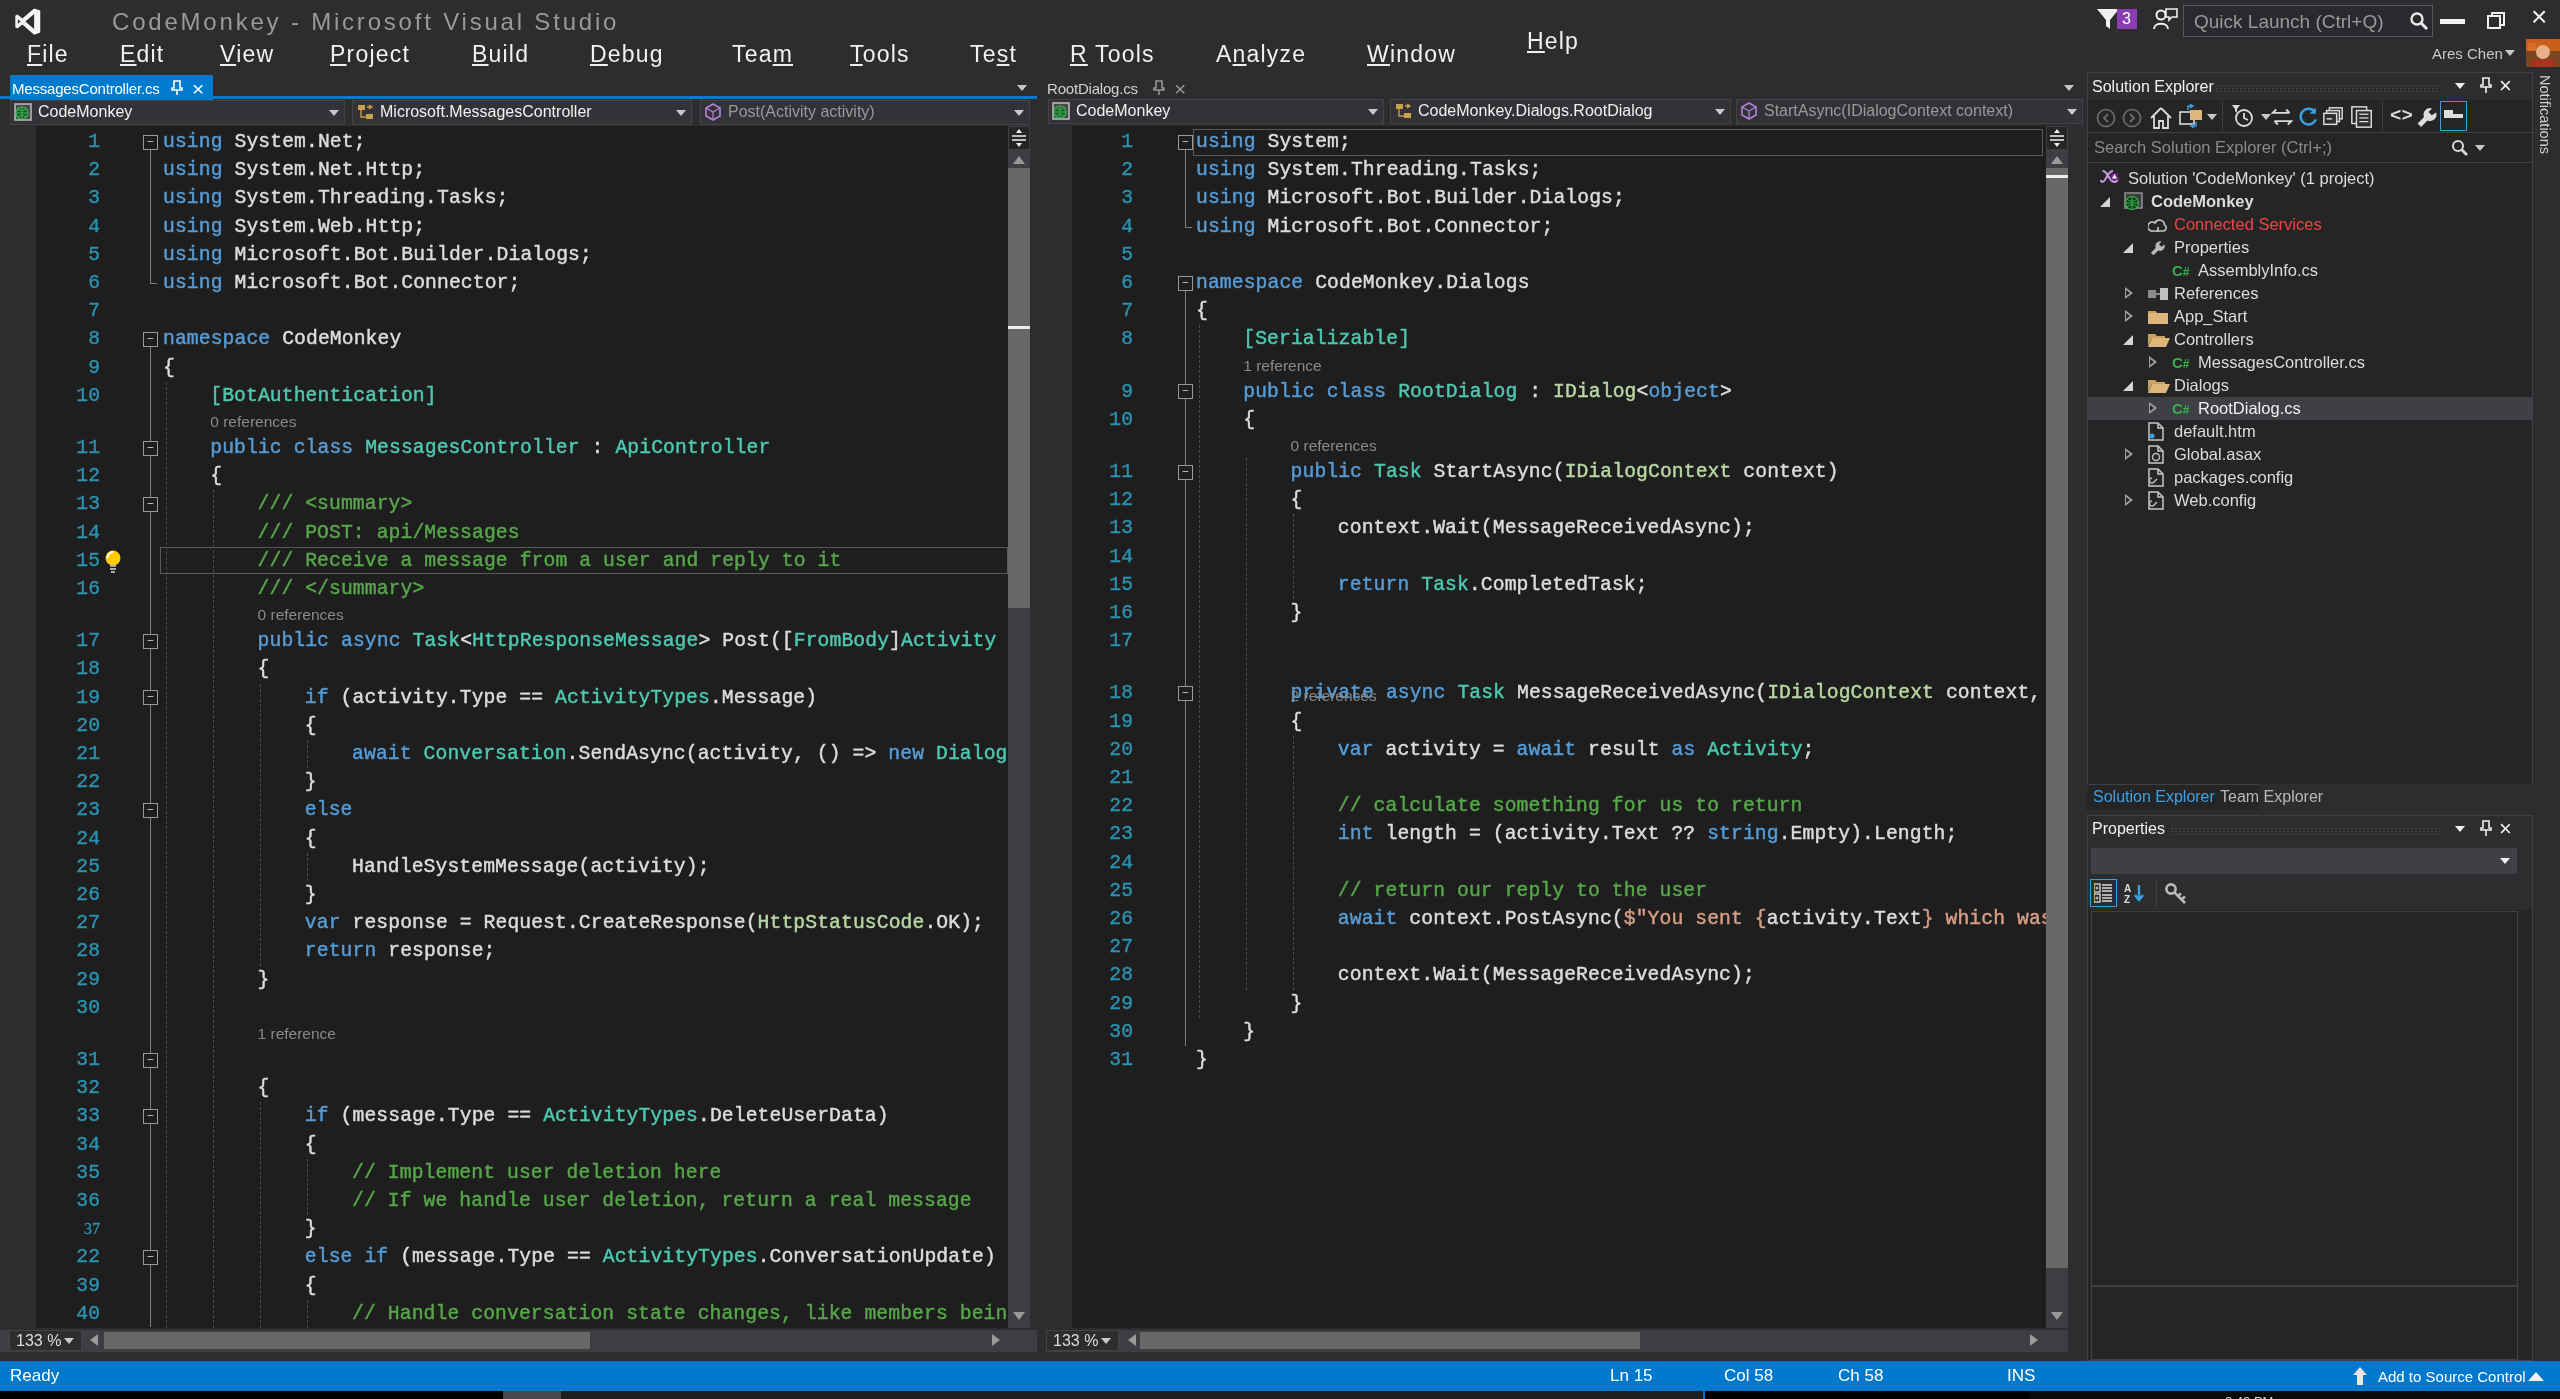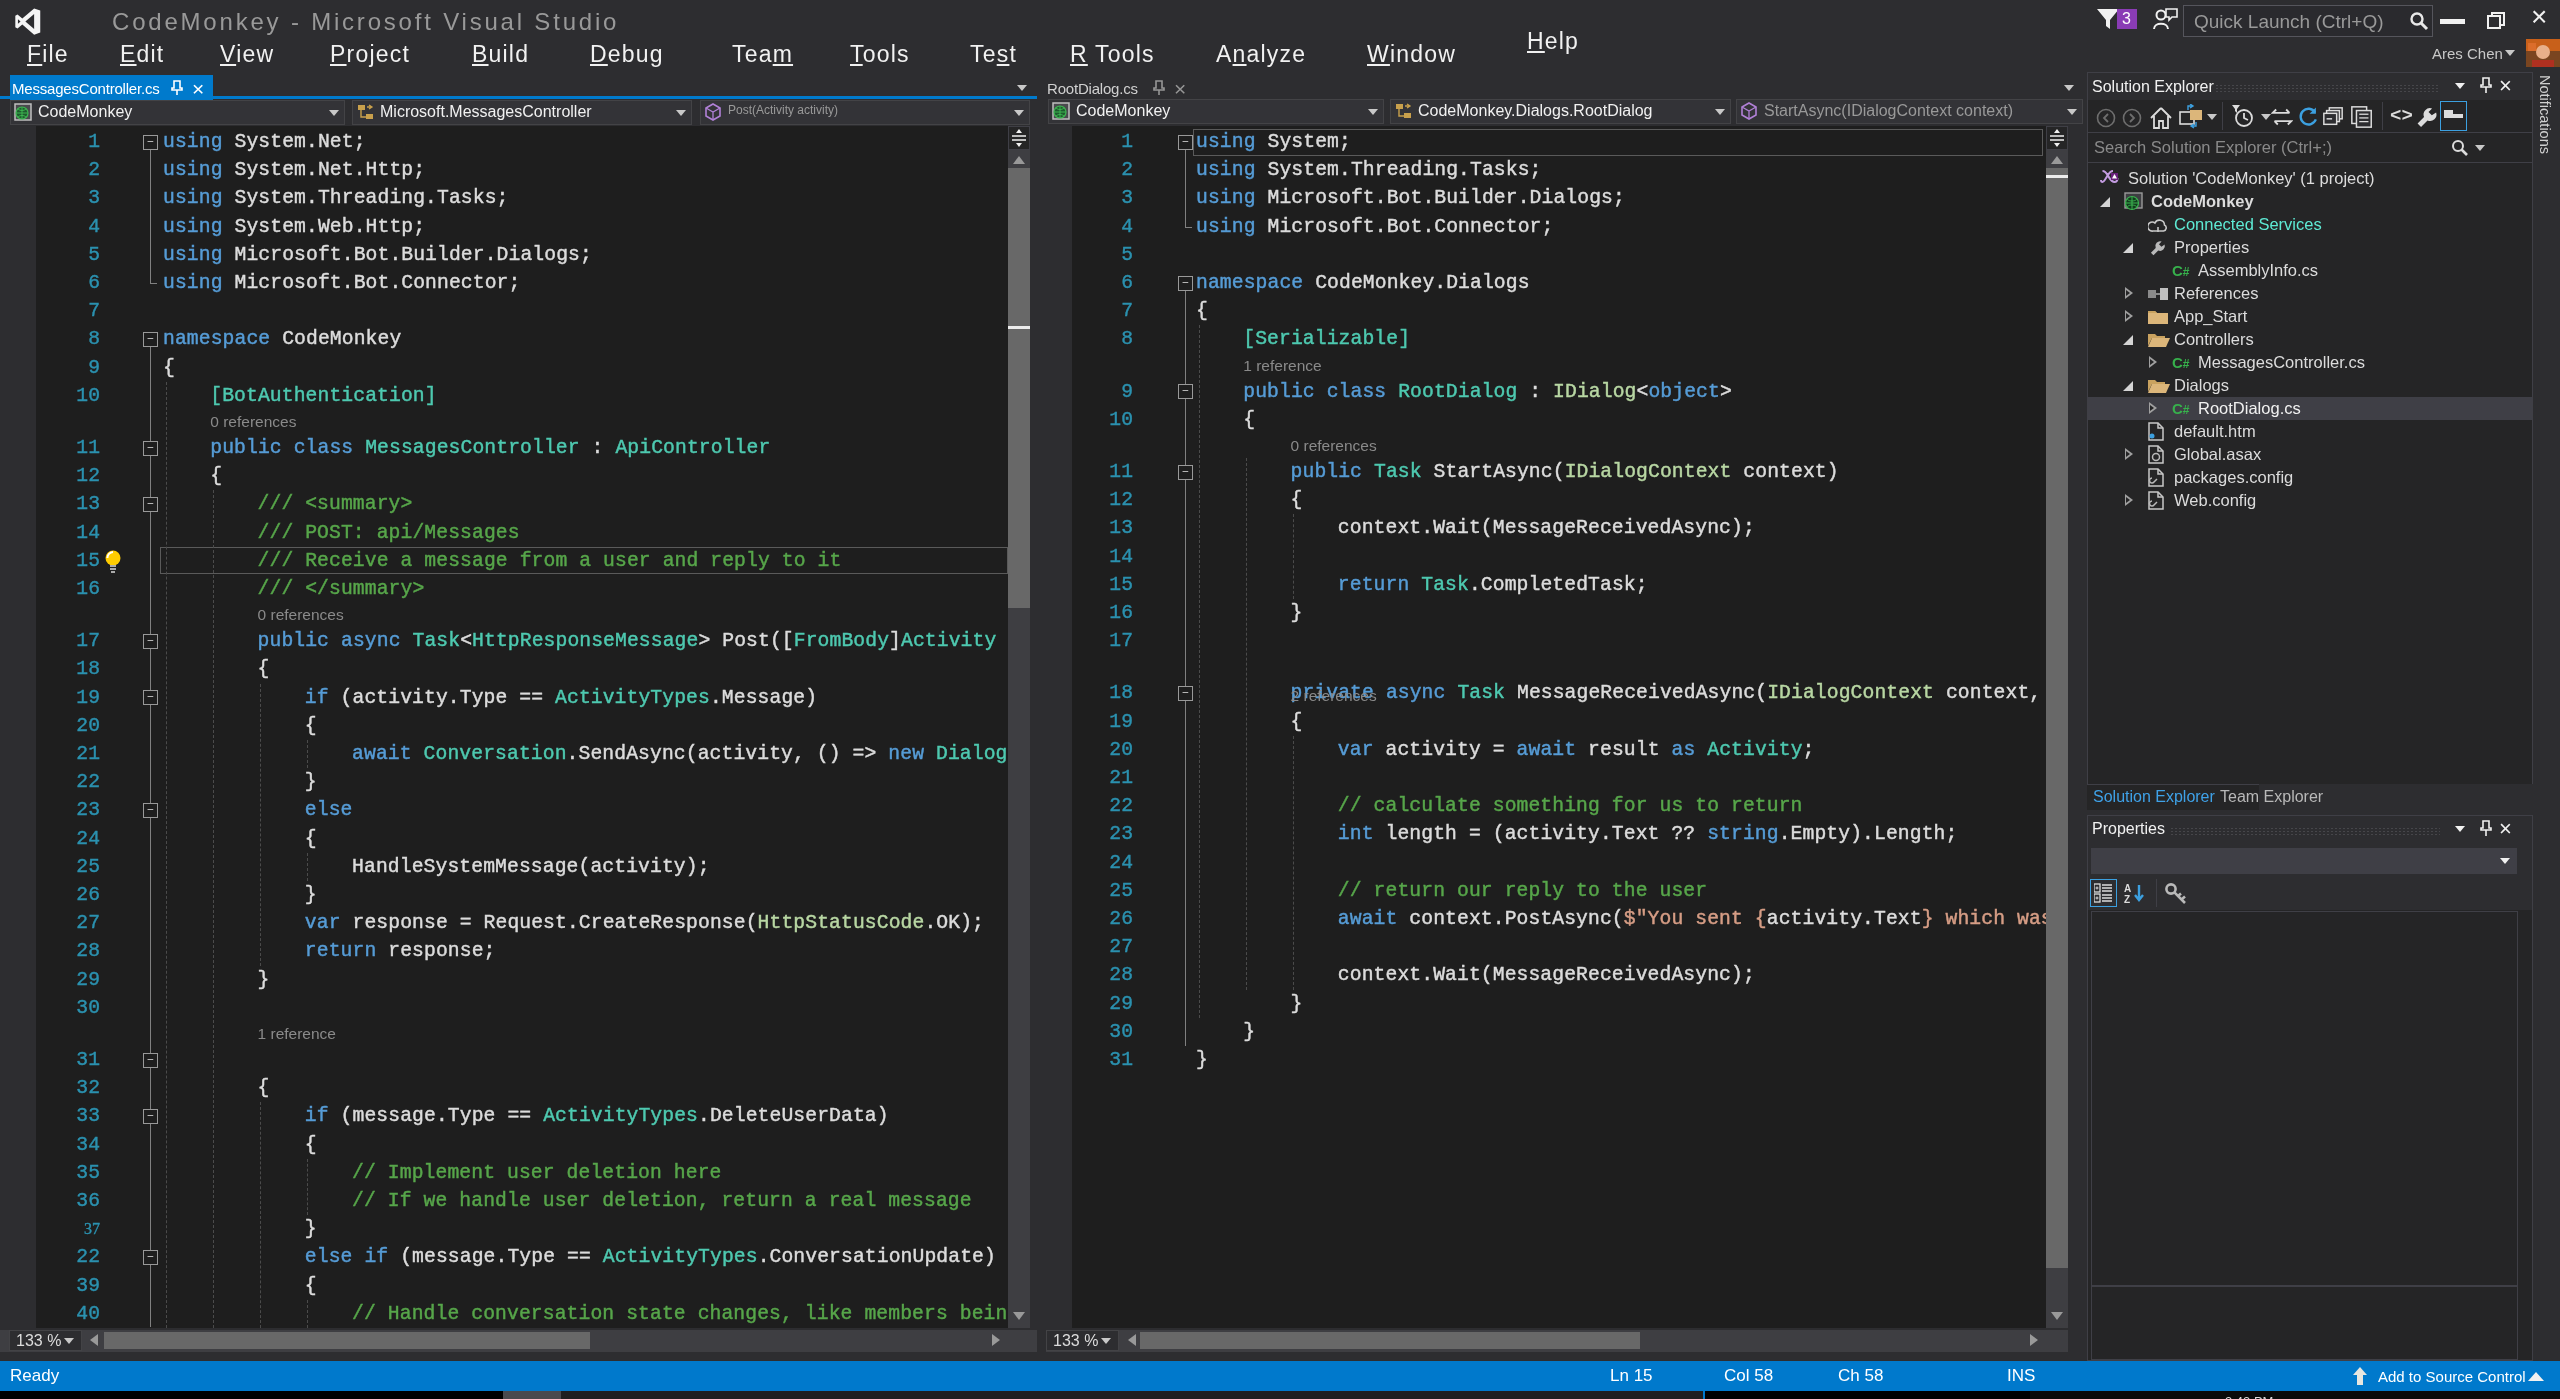--- a/index.html
+++ b/index.html
@@ -89,21 +89,21 @@
 <path d="M5 7 V14 H10" stroke="#c8a04c" stroke-width="1.4" fill="none"></path>
     <path d="M11 4 H16 M13 2 L16 4 L13 6" stroke="#c8a04c" stroke-width="1.3" fill="none"></path>
   </svg>
 <div class="abs " style="left:380px;top:103px;font-size:16px;color:#f1f1f1">Microsoft.MessagesController</div>
 <div class="abs dna" style="left:676px;top:110px"></div>
 <div class="abs" style="left:700px;top:100px;width:330px;height:25px;background:#333337;border:1px solid #434346"></div>
 <svg class="abs" style="left:704px;top:103px" width="18" height="18" viewBox="0 0 18 18">
 <path d="M9 1 L16 5 L16 13 L9 17 L2 13 L2 5 Z" fill="none" stroke="#b180d7" stroke-width="1.6"></path>
 <path d="M2 5 L9 9 L16 5 M9 9 L9 17" stroke="#b180d7" stroke-width="1.3" fill="none"></path>
   </svg>
-<div class="abs " style="left:728px;top:103px;font-size:12px;color:#999">Post(Activity activity)</div>
+<div class="abs " style="left:728px;top:103px;font-size:16px;color:#999">Post(Activity activity)</div>
 <div class="abs dna" style="left:1014px;top:110px"></div>
 <div class="abs" style="left:36px;top:126px;width:972px;height:1202px;background:#1e1e1e"></div>
 <div class="abs" style="left:0px;top:126px;width:36px;height:1202px;background:#2d2d30"></div>
 <div class="abs" style="left:160px;top:547.3px;width:848px;height:27.2px;border:1px solid #5a5a5a"></div>
 <svg class="abs" style="left:102px;top:548.8px" width="22" height="25" viewBox="0 0 22 25">
 <circle cx="11" cy="9" r="7.5" fill="#fc0"></circle>
     <path d="M11 3 A6 6 0 0 0 5.4 9" stroke="#fff" stroke-width="2" fill="none"></path>
 <rect x="8" y="16" width="6" height="2" fill="#aaa"></rect>
     <rect x="8" y="19" width="6" height="2" fill="#aaa"></rect>
     <rect x="9" y="22" width="4" height="2" fill="#aaa"></rect>
@@ -436,21 +436,21 @@
 <svg class="abs" style="left:2124px;top:192px" width="19" height="19" viewBox="0 0 19 19">
 <rect x="1" y="1" width="17" height="15" fill="#3e3e42" stroke="#9a9a9a" stroke-width="1.4"></rect>
 <circle cx="8" cy="11" r="6.5" fill="#123c1e" stroke="#3cb450" stroke-width="1.2"></circle>
 <path d="M1.5 11 H14.5 M8 4.5 V17.5 M3.5 7.5 C5.5 9.5 10.5 9.5 12.5 7.5 M3.5 14.5 C5.5 12.5 10.5 12.5 12.5 14.5" stroke="#3cb450" stroke-width="1" fill="none"></path>
   </svg>
 <div class="abs " style="left:2151px;top:192px;font-size:16.5px;color:#dcdcdc;font-weight:bold;">CodeMonkey</div>
 <svg class="abs" style="left:2148px;top:218px" width="20" height="14" viewBox="0 0 20 14">
 <path d="M5 13 A 4.5 4.5 0 1 1 7 5 A 5 5 0 0 1 16.5 7 A 3.2 3.2 0 0 1 15.5 13 Z" fill="none" stroke="#c8c8c8" stroke-width="1.6"></path>
 <line x1="10" y1="9" x2="10" y2="14" stroke="#c8c8c8" stroke-width="1.6"></line>
   </svg>
-<div class="abs " style="left:2174px;top:215px;font-size:16.5px;color:#5eead4;">Connected Services</div>
+<div class="abs " style="left:2174px;top:215px;font-size:16.5px;color:#ef4444;">Connected Services</div>
 <div class="abs" style="left:2123px;top:243px;width:0;height:0;border-bottom:10px solid #d4d4d4;border-left:10px solid transparent"></div>
 <svg class="abs" style="left:2149px;top:239px" width="17" height="17" viewBox="0 0 16 16">
 <path d="M14.7 5.2a4.5 4.5 0 0 1-6 5.6L4.2 15.3 1.8 12.9l4.5-4.5a4.5 4.5 0 0 1 5.6-6L9.4 4.9l2.3 2.3 3-2z" fill="#b9b9b9"></path>
   </svg>
 <div class="abs " style="left:2174px;top:238px;font-size:16.5px;color:#dcdcdc;">Properties</div>
 <div class="abs" style="left:2172px;top:262px;width:24px;height:17px;color:#37b04c;font-size:15px;font-weight:bold;font-family:'Liberation Sans'">C<span style="font-size:12px">#</span></div>
 <div class="abs " style="left:2198px;top:261px;font-size:16.5px;color:#dcdcdc;">AssemblyInfo.cs</div>
 <div class="abs" style="left:2125px;top:287px;width:0;height:0;border-top:6px solid transparent;border-bottom:6px solid transparent;border-left:8px solid #a0a0a0"></div>
 <div class="abs" style="left:2126px;top:290px;width:0;height:0;border-top:3px solid transparent;border-bottom:3px solid transparent;border-left:4px solid #252526"></div>
 <svg class="abs" style="left:2148px;top:288px" width="20" height="12" viewBox="0 0 20 12">

